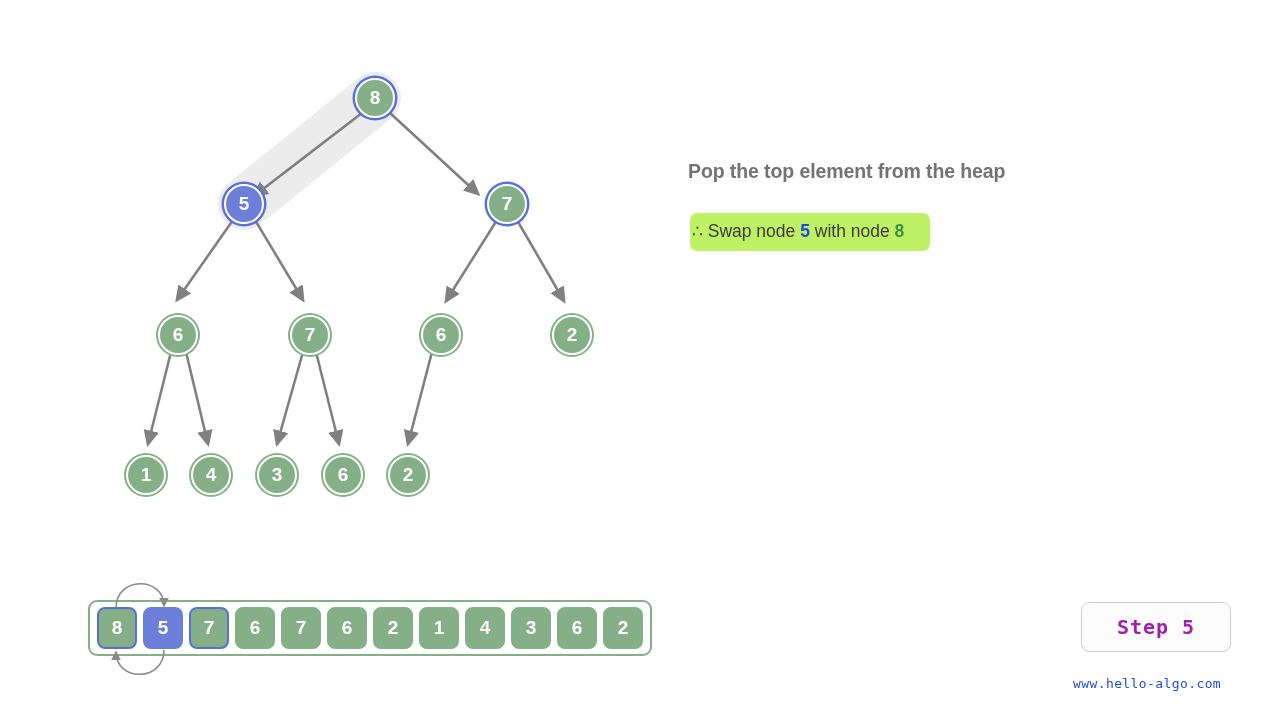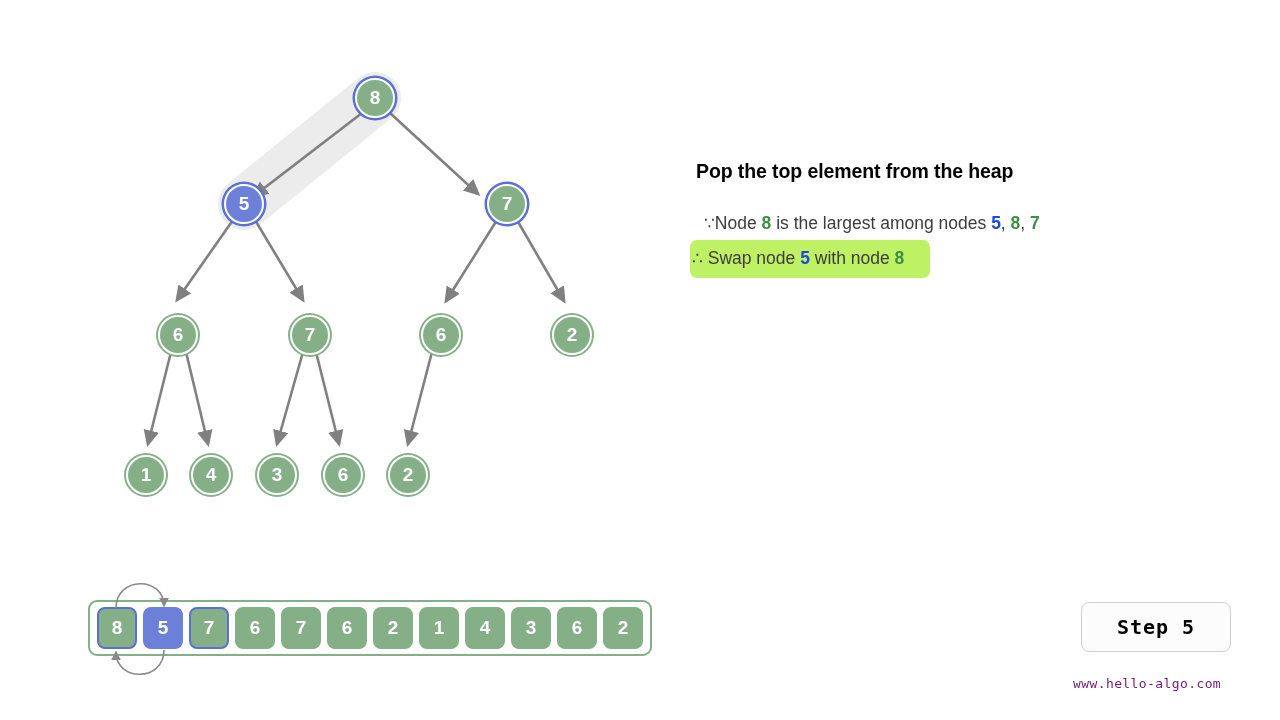--- a/index.html
+++ b/index.html
@@ -64,22 +64,22 @@
   
   #panel {
     position: absolute;
     left: 688px;
     top: 160px;
     width: 560px;
   }
   #panel-title {
     font-size: 19.5px;
     font-weight: bold;
-    color: #000000;
-    margin: 0 0 30px 8px;
+    color: #737373;
+    margin: 0 0 30px 0;
     letter-spacing: -0.1px;
   }
   .step-line {
     font-size: 18.5px;
     color: #3c3c3c;
     margin-bottom: 33px;
     white-space: nowrap;
   }
   .reason-row {
     margin-left: 16px;
@@ -166,30 +166,30 @@
     box-sizing: border-box;
     border: 1px solid #cfcfcf;
     border-radius: 8px;
     background: #fcfcfc;
     display: flex;
     align-items: center;
     justify-content: center;
     font-family: "DejaVu Sans Mono", monospace;
     font-size: 20px;
     font-weight: bold;
-    color: #000000;
+    color: #a21caf;
     letter-spacing: 1px;
   }
   #watermark {
     position: absolute;
     left: 1073px;
     top: 676px;
     font-family: "DejaVu Sans Mono", monospace;
     font-size: 13px;
-    color: #701a75;
+    color: #1d4ed8;
     letter-spacing: 0.4px;
   }
 </style>
 </head>
 <body>
 
 <div id="tree-area">
   <svg id="tree-svg" viewBox="0 0 680 540">
     <defs>
       <marker id="arrow" markerWidth="7" markerHeight="7" refX="5.2" refY="3" orient="auto" markerUnits="strokeWidth">
@@ -258,21 +258,20 @@
     </div>
   <div class="node node-green" style="left:388px; top:455px;">
       <span>2</span>
     </div>
 </div>
 
 <div id="panel">
   <div id="panel-title">Pop the top element from the heap</div>
 
 
-  <div class="reason-row"><span class="sym">∵</span><span>Node </span><span class="num-green">8</span><span> is the largest among nodes </span><span class="num-blue">5</span><span>, </span><span class="num-green">8</span><span>, </span><span class="num-green">7</span></div>
 
   <div class="concl-wrap">
     <div class="concl-row"><span class="sym">∴</span><span>&nbsp;</span><span>Swap node </span><span class="num-blue">5</span><span> with node </span><span class="num-green">8</span></div>
   </div>
 </div>
 
 <div id="array-area">
   <div id="array-box">
     <div class="cell cell-green-sel">
         <span>8</span>

